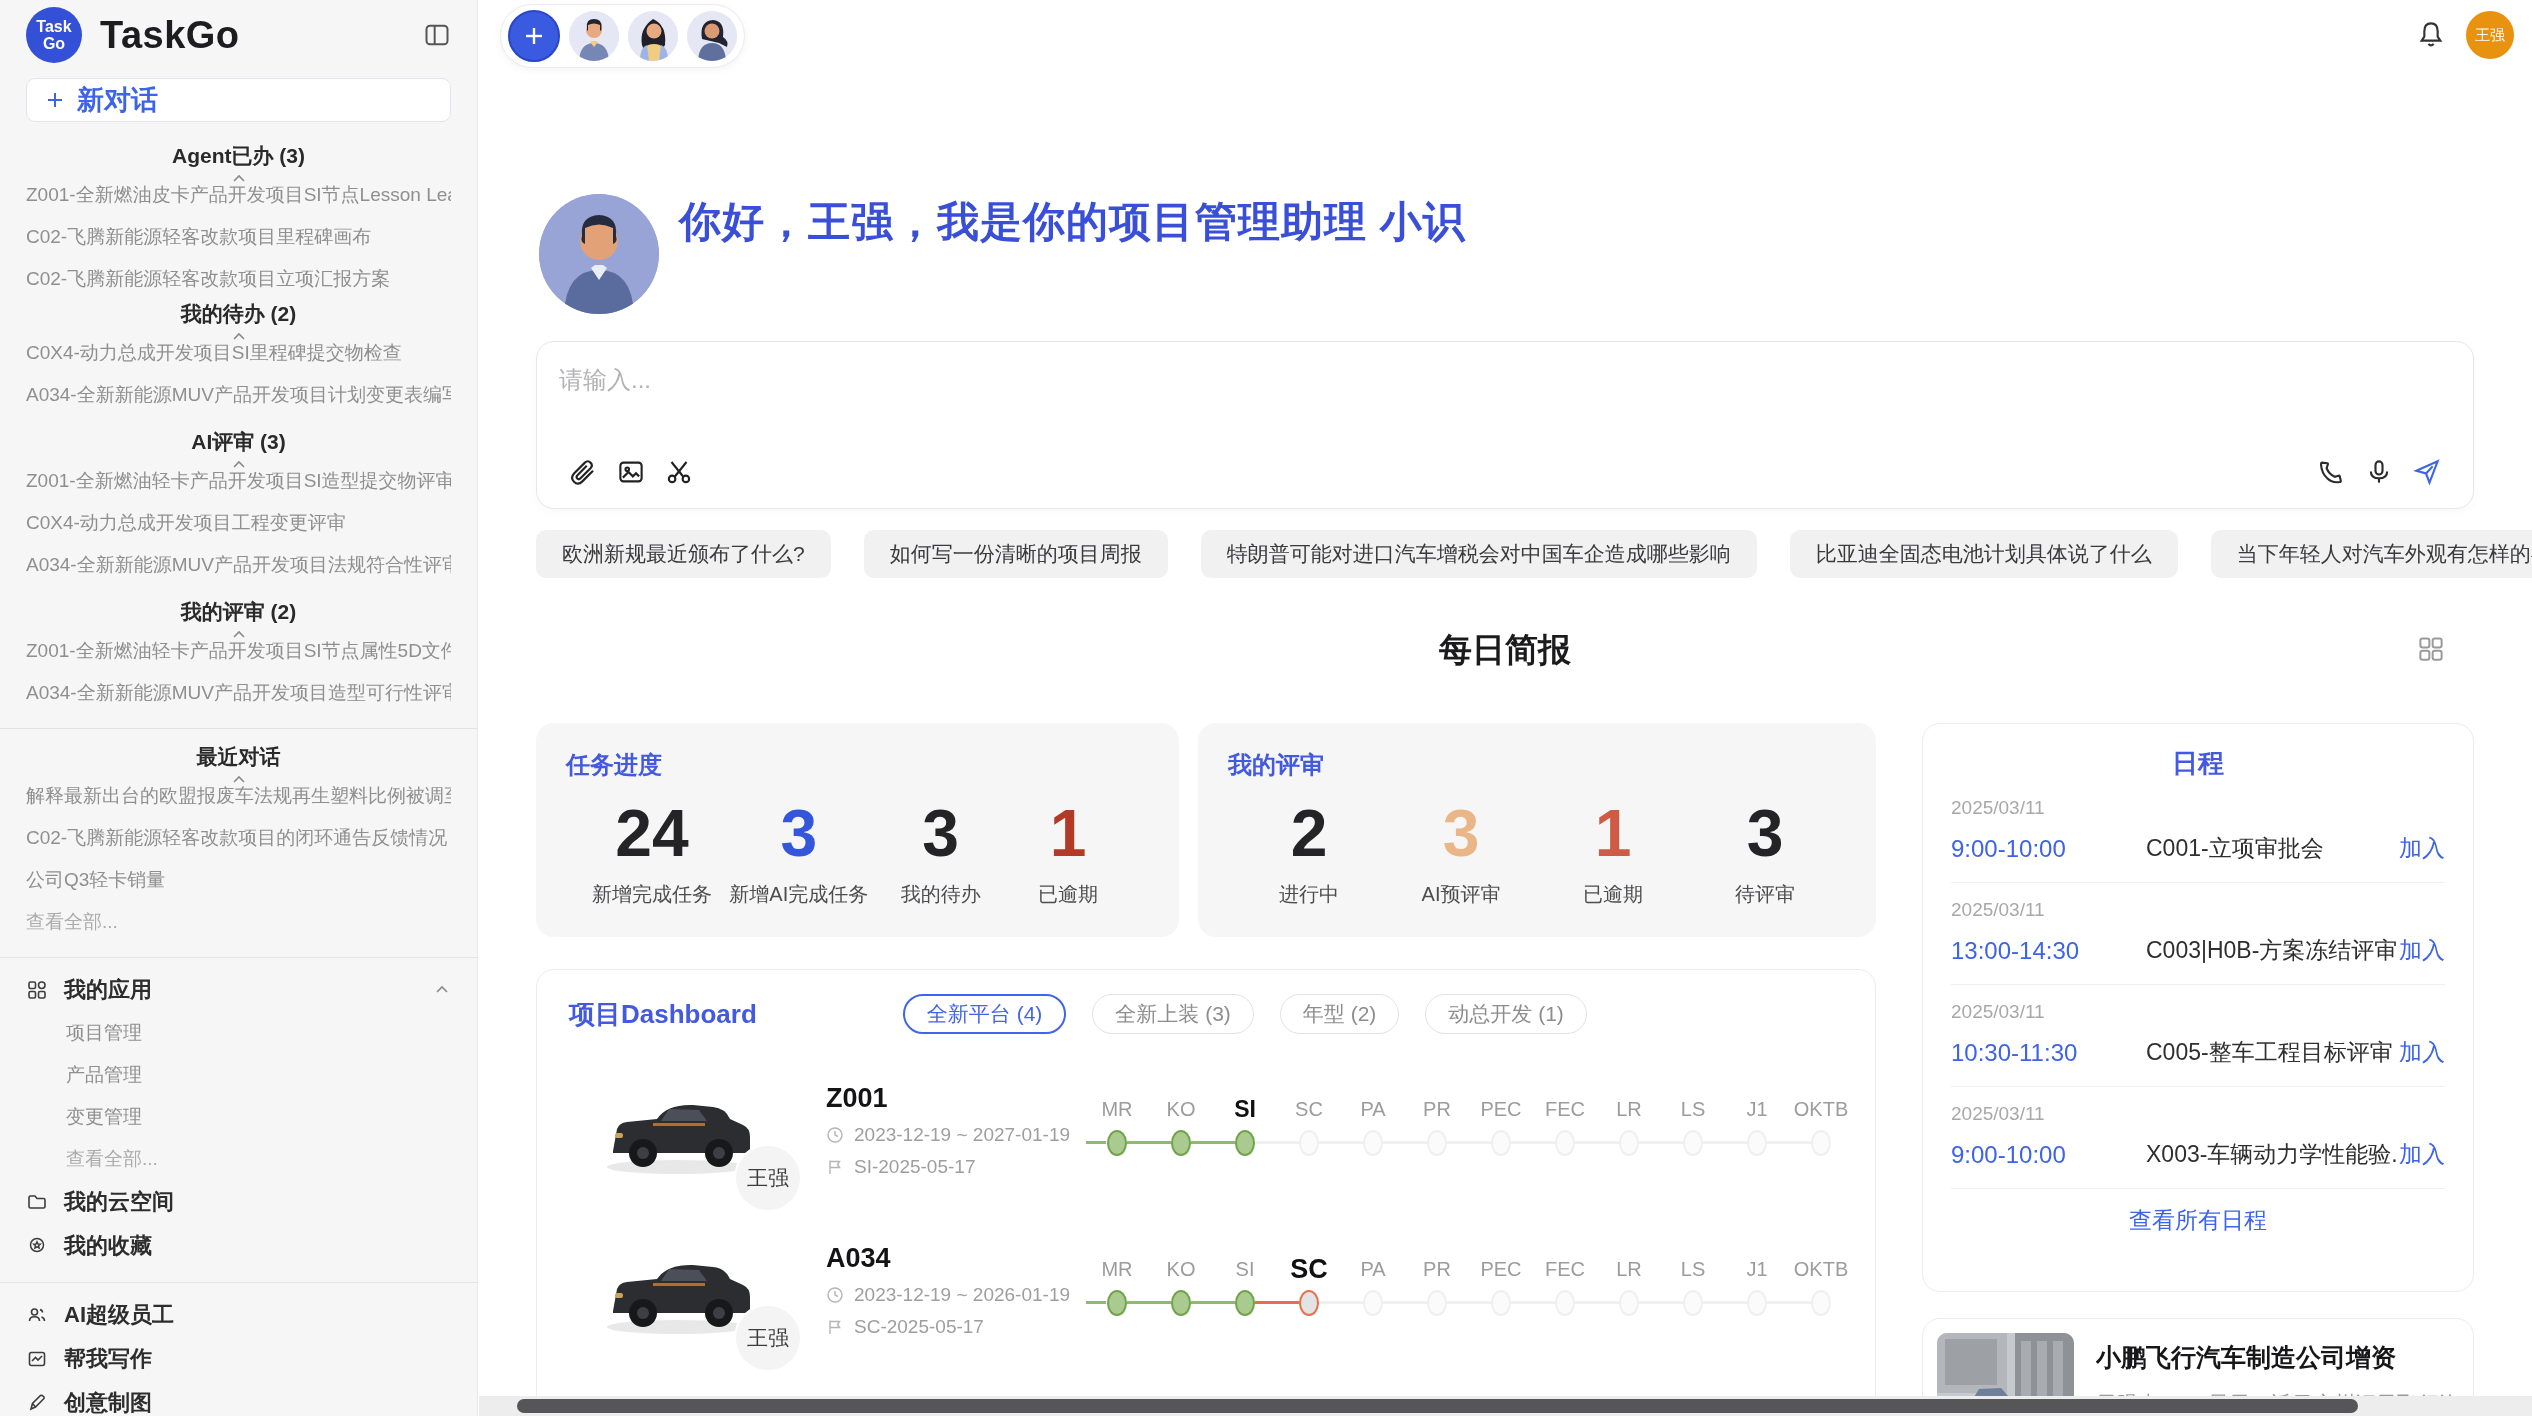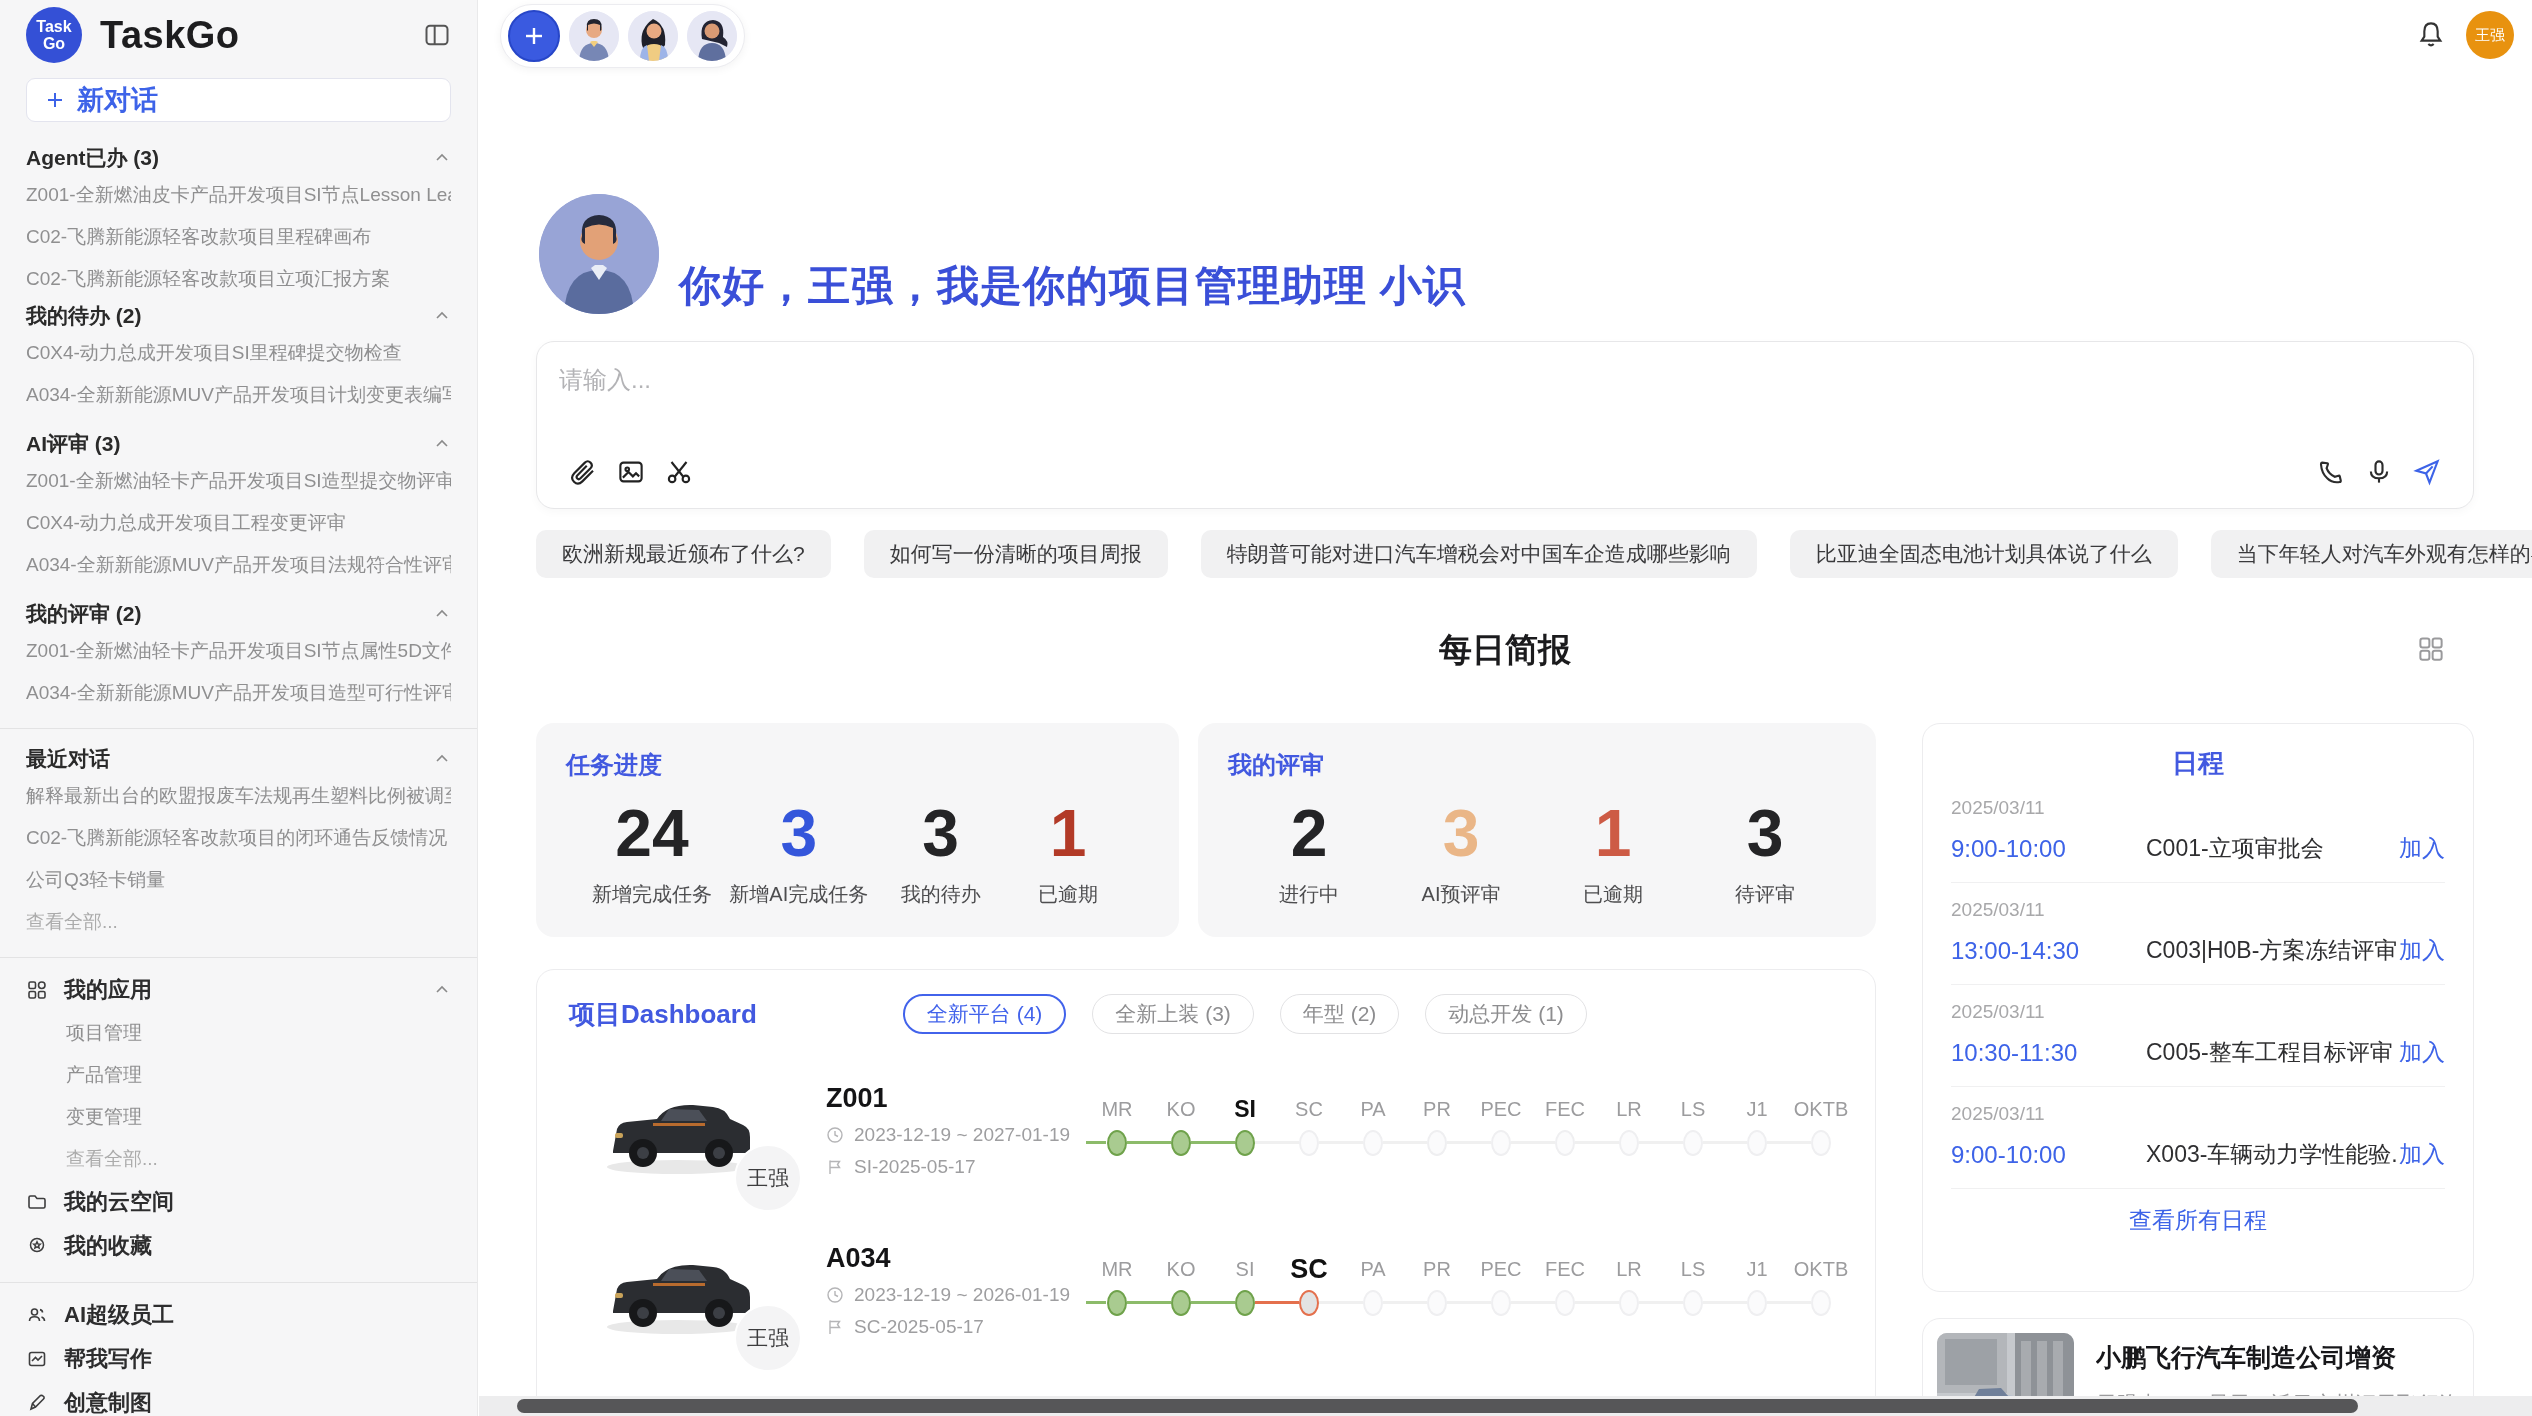--- a/index.html
+++ b/index.html
@@ -13,38 +13,38 @@
   #app{position:relative;width:2532px;height:1416px;overflow:hidden;background:#fff;}
 
   
   .sidebar{position:absolute;left:0;top:0;width:478px;height:1416px;background:#f6f6f7;border-right:1px solid #e9e9ea;padding:0 26px;overflow:hidden;}
   .side-head{display:flex;align-items:center;height:70px;}
   .logo{width:56px;height:56px;border-radius:50%;background:#3450d6;color:#fff;display:flex;flex-direction:column;align-items:center;justify-content:center;font-size:16px;line-height:17px;font-weight:700;}
   .app-title{font-size:38px;font-weight:700;margin-left:18px;letter-spacing:0.5px;flex:1;}
   .collapse-btn{color:#555;cursor:pointer;}
   .newchat-btn{margin-top:8px;width:100%;height:44px;background:#fff;border:1px solid #e3e4ee;border-radius:9px;display:flex;align-items:center;padding:0 18px;color:var(--link);font-size:27px;font-weight:700;cursor:pointer;gap:12px;}
   .side-section{margin-top:20px;}
-  .side-sec-head{display:flex;align-items:center;justify-content:space-between;font-size:21px;font-weight:700;color:#2a2a2a;height:32px;}
+  .side-sec-head{display:flex;align-items:center;justify-content:space-between;font-size:21px;font-weight:700;color:#2a2a2a;height:32px;flex-direction:column;}
   .chev{color:#8a8a8a;}
   .side-item{display:block;height:42px;line-height:42px;font-size:19px;color:#8f8f90;white-space:nowrap;overflow:hidden;cursor:pointer;}
   .side-item.more{color:#ababab;}
   .side-div{border:none;border-top:1px solid #e3e3e4;margin:14px -26px 0 -26px;}
   .side-entry{display:flex;align-items:center;gap:16px;height:44px;font-size:22px;color:#2d2d2e;font-weight:600;cursor:pointer;}
   .side-entry .ic{color:#3d3d3e;display:flex;}
   .side-sub{padding-left:40px;}
 
   
   .top-pill{position:absolute;left:500px;top:4px;height:64px;background:#fff;border:1px solid #ececf0;border-radius:34px;box-shadow:0 2px 8px rgba(0,0,0,.05);display:flex;align-items:center;padding:0 7px;gap:9px;}
   .plus-circle{width:52px;height:52px;border-radius:50%;background:#3a5ae0;border:2px solid #2746c8;display:flex;align-items:center;justify-content:center;color:#fff;cursor:pointer;}
   .mini-av{width:50px;height:50px;border-radius:50%;overflow:hidden;background:#e6e7f4;cursor:pointer;}
   .bell{position:absolute;left:2415px;top:18px;color:#333;cursor:pointer;}
   .user-av{position:absolute;left:2466px;top:11px;width:48px;height:48px;border-radius:50%;background:#e8920f;color:#fff;font-size:15px;display:flex;align-items:center;justify-content:center;cursor:pointer;}
 
   
-  .hero{position:absolute;left:539px;top:194px;display:flex;align-items:flex-end;gap:20px;}
+  .hero{position:absolute;left:539px;top:194px;display:flex;align-items:flex-start;gap:20px;}
   .hero-av{width:120px;height:120px;border-radius:50%;overflow:hidden;background:#98a4d6;}
   .hero-text{font-size:42px;font-weight:700;color:#3a4fd8;letter-spacing:1px;}
 
   
   .input-card{position:absolute;left:536px;top:341px;width:1938px;height:168px;background:#fff;border:1px solid #e7e7e9;border-radius:18px;box-shadow:0 3px 10px rgba(0,0,0,.03);padding:24px 22px 16px 22px;display:flex;flex-direction:column;justify-content:space-between;}
   .input-field{border:none;outline:none;font-size:24px;color:#333;width:100%;background:transparent;font-family:inherit;}
   .input-field::placeholder{color:#b3b3b6;}
   .input-tools{display:flex;align-items:center;}
   .itool{width:48px;height:40px;display:flex;align-items:center;justify-content:center;color:#222;cursor:pointer;}
   .itool.right{color:#2c2c2c;}

